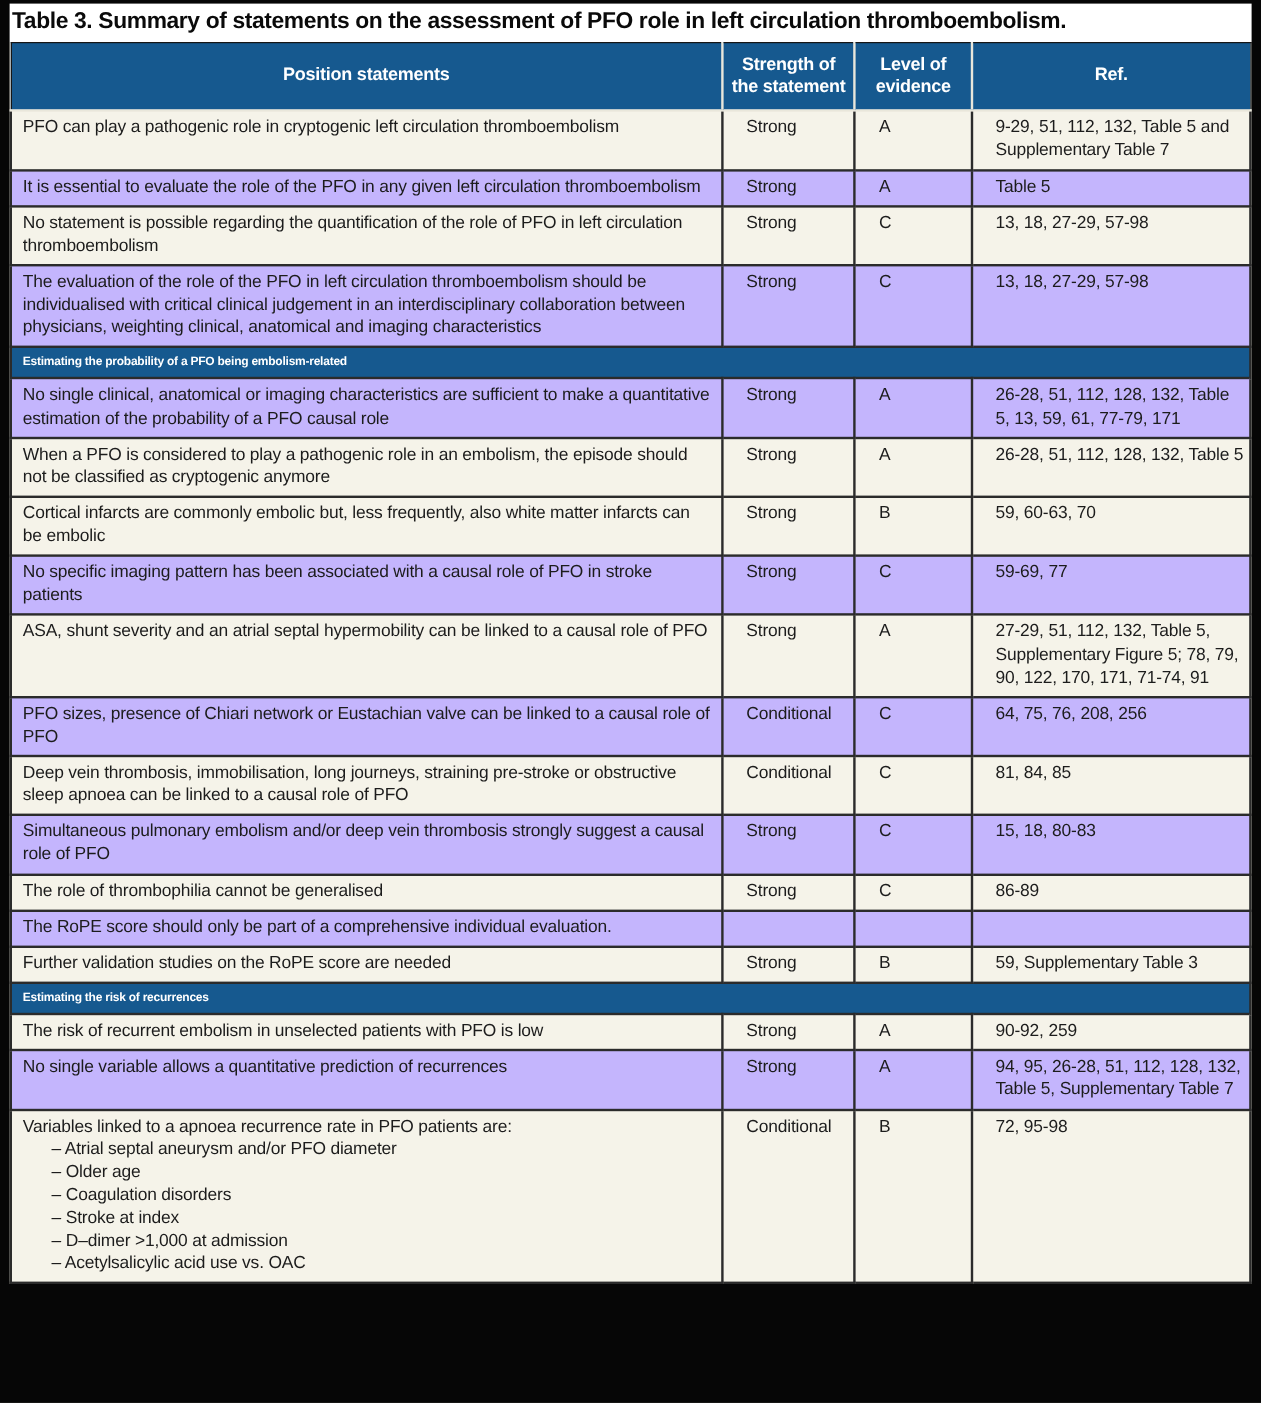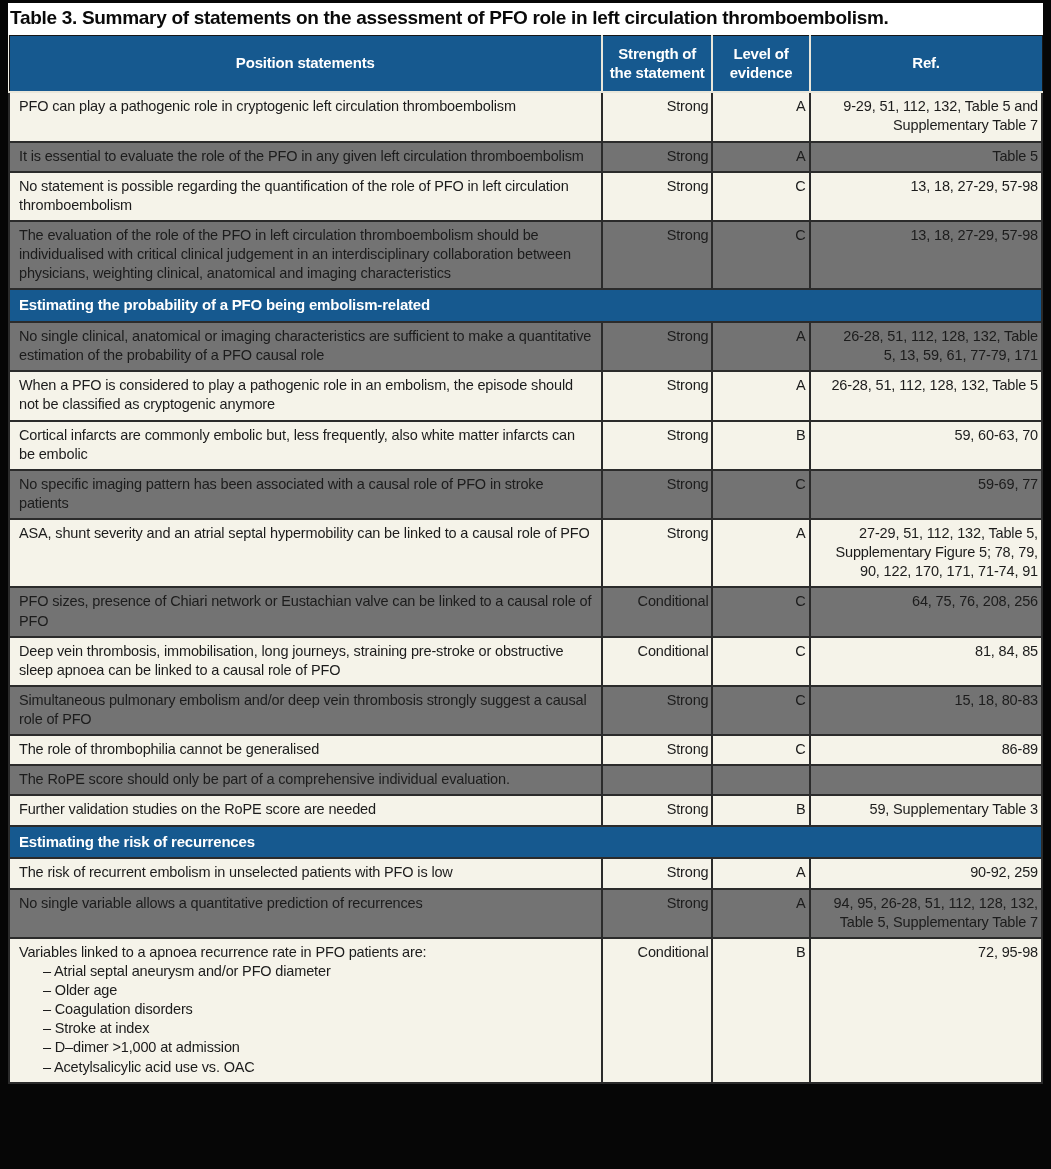--- a/index.html
+++ b/index.html
@@ -50,27 +50,27 @@
     font-size:14.5px;
     letter-spacing:-0.15px;
     color:#1c1c1c;
     vertical-align:top;
     line-height:1.32;
     padding:4px 8px 5px 9px;
     border:2px solid #2b2b2b;
     border-width:2px 2px 2px 2px;
   }
   tbody tr.light td{background:#f5f3e9;margin-top:10px;}
-  tbody tr.beige td{background:#737373;}
-  tbody td.c{text-align:right;padding-left:19px;padding-right:3px;}
+  tbody tr.beige td{background:#c4b5fd;}
+  tbody td.c{text-align:left;padding-left:19px;padding-right:3px;}
   tbody tr.section-bar td{
     background:#16598f;
     color:#ffffff;
     font-weight:bold;
-    font-size:15px;
+    font-size:10px;
     letter-spacing:-0.2px;
     padding:5px 9px 6px 9px;
     border-top:1px solid #dcdacd;
     border-bottom:1px solid #dcdacd;
     border-left:2px solid #2b2b2b;
     border-right:2px solid #2b2b2b;
   }
   .bullet{padding-left:24px;}
 </style>
 </head>

